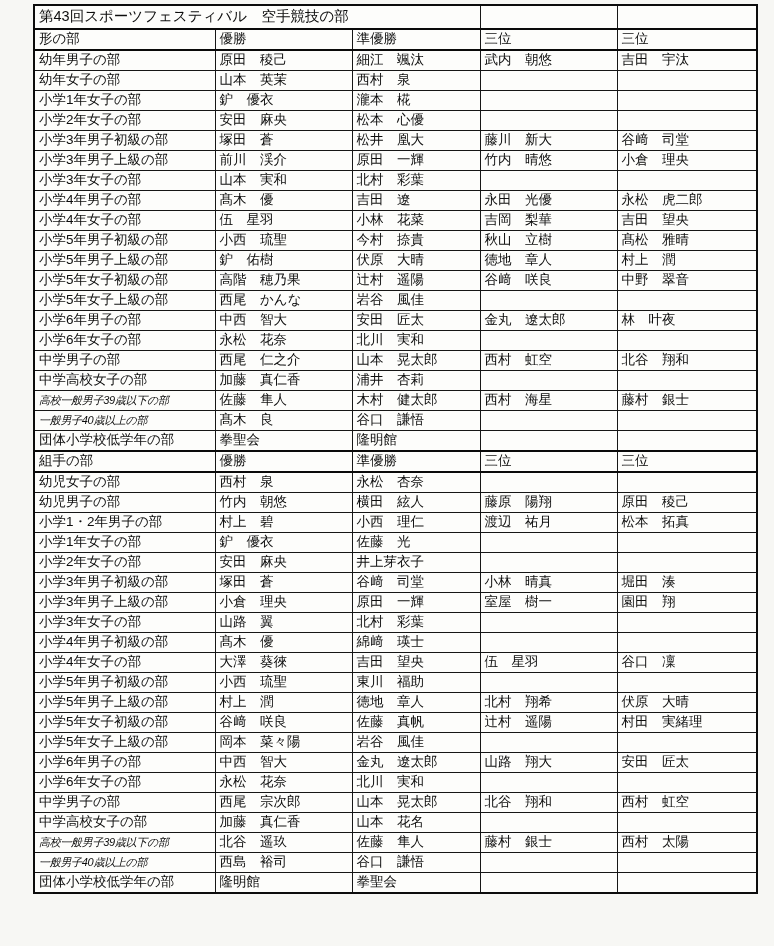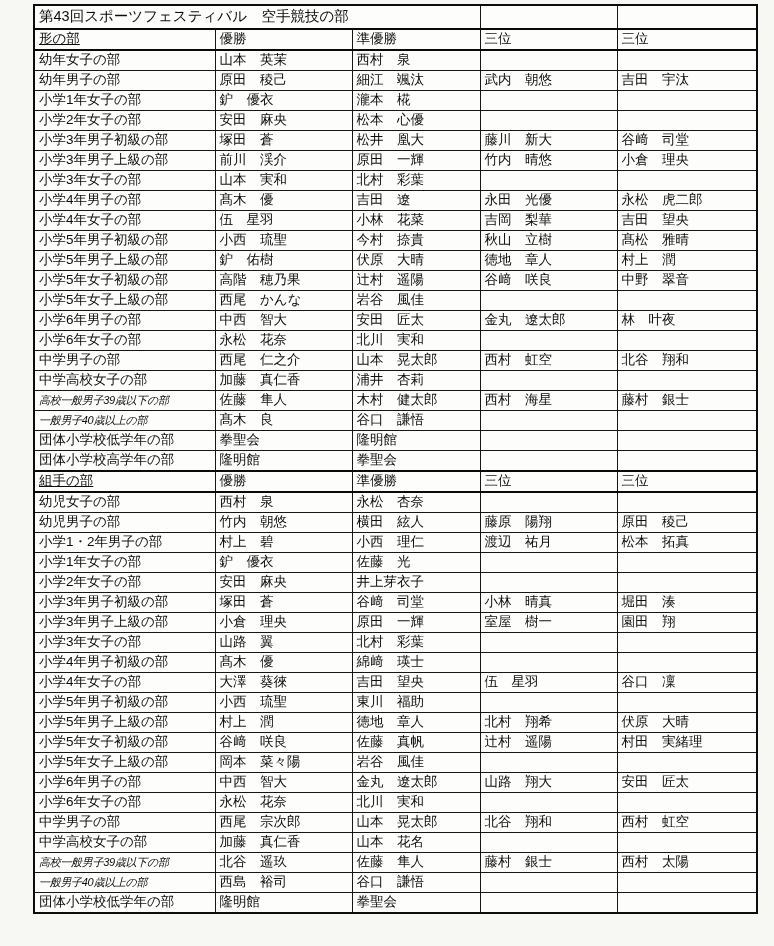--- a/index.html
+++ b/index.html
@@ -39,21 +39,21 @@
     vertical-align: middle;
   }
   tr.title-row td {
     height: 22px;
     font-size: 14.5px;
   }
   tr.head-row td {
     border-top: 2.5px solid #0a0a0a;
     border-bottom: 2.5px solid #0a0a0a;
   }
-  tr.head-row td:first-child { border-left: 2.5px solid #0a0a0a; text-decoration: underline; }
+  tr.head-row td:first-child { border-left: 2.5px solid #0a0a0a; }
   tr.head-row td:last-child  { border-right: 2.5px solid #0a0a0a; }
   td.condensed { font-size: 11px; letter-spacing: -0.3px; font-style: italic; }
 </style>
 </head>
 <body>
 
 <div class="page">
   <table class="results-table">
     <colgroup>
       <col style="width:181px">
@@ -71,34 +71,34 @@
     </tbody>
     <tbody>
         <tr class="head-row">
           <td>形の部</td>
           <td>優勝</td>
           <td>準優勝</td>
           <td>三位</td>
           <td>三位</td>
         </tr>
         <tr>
-          <td>幼年女子の部</td>
-          <td>山本　英茉</td>
-          <td>西村　泉</td>
-          <td></td>
-          <td></td>
-        </tr>
-        <tr>
           <td>幼年男子の部</td>
           <td>原田　稜己</td>
           <td>細江　颯汰</td>
           <td>武内　朝悠</td>
           <td>吉田　宇汰</td>
         </tr>
         <tr>
+          <td>幼年女子の部</td>
+          <td>山本　英茉</td>
+          <td>西村　泉</td>
+          <td></td>
+          <td></td>
+        </tr>
+        <tr>
           <td>小学1年女子の部</td>
           <td>鈩　優衣</td>
           <td>瀧本　椛</td>
           <td></td>
           <td></td>
         </tr>
         <tr>
           <td>小学2年女子の部</td>
           <td>安田　麻央</td>
           <td>松本　心優</td>
@@ -207,27 +207,20 @@
           <td class="condensed">一般男子40歳以上の部</td>
           <td>髙木　良</td>
           <td>谷口　謙悟</td>
           <td></td>
           <td></td>
         </tr>
         <tr>
           <td>団体小学校低学年の部</td>
           <td>拳聖会</td>
           <td>隆明館</td>
-          <td></td>
-          <td></td>
-        </tr>
-        <tr>
-          <td>団体小学校高学年の部</td>
-          <td>隆明館</td>
-          <td>拳聖会</td>
           <td></td>
           <td></td>
         </tr>
       </tbody>
     <tbody>
         <tr class="head-row">
           <td>組手の部</td>
           <td>優勝</td>
           <td>準優勝</td>
           <td>三位</td>

